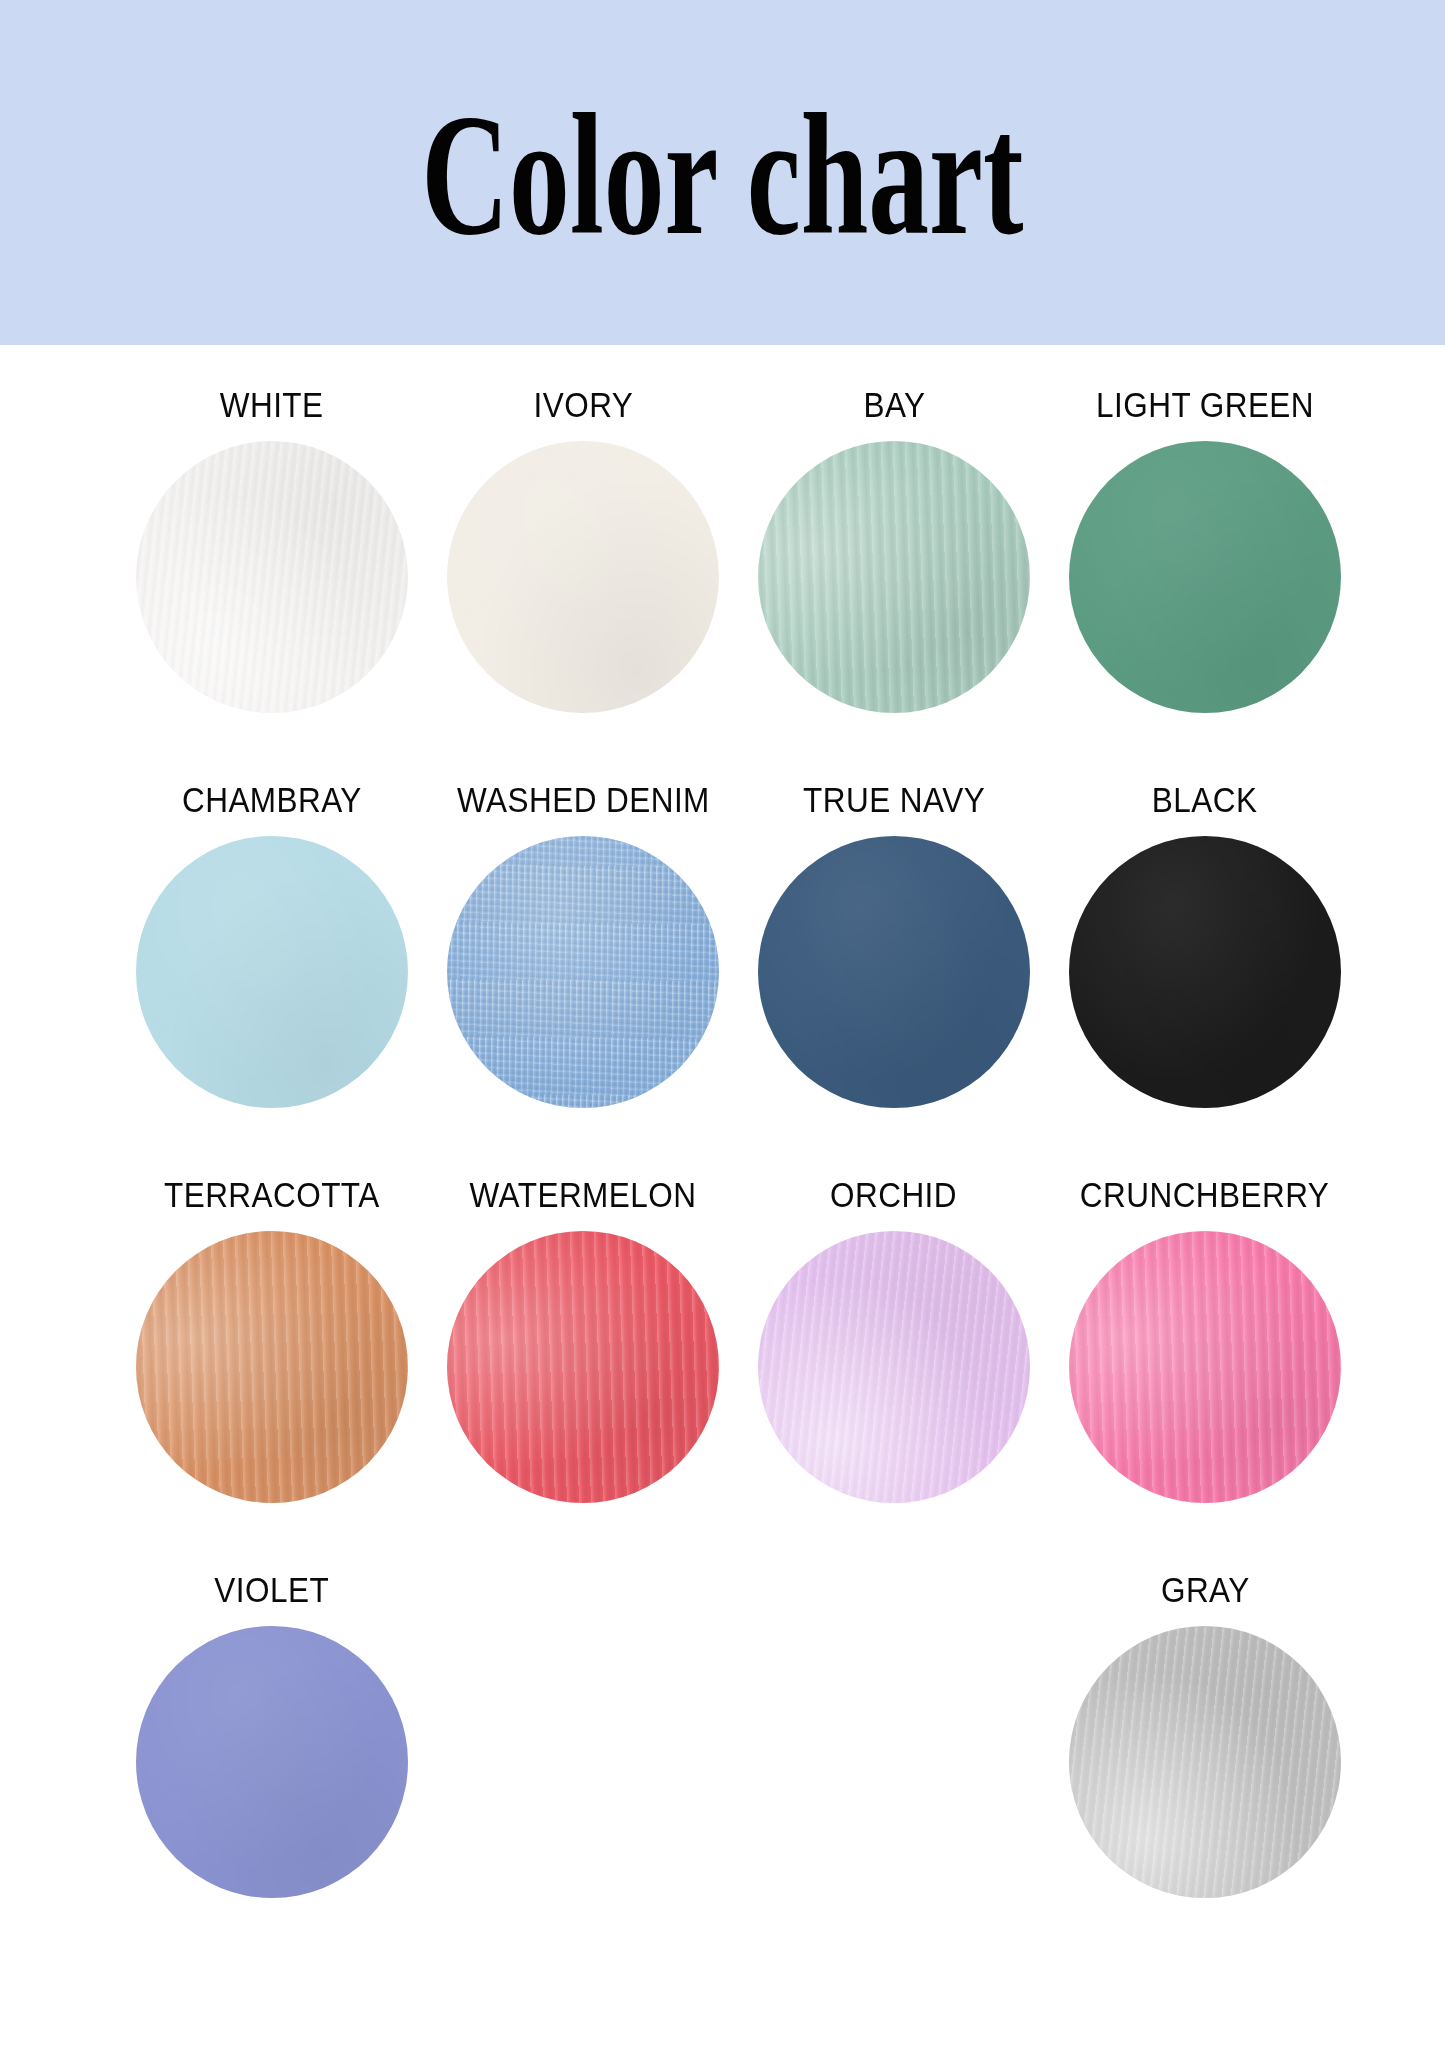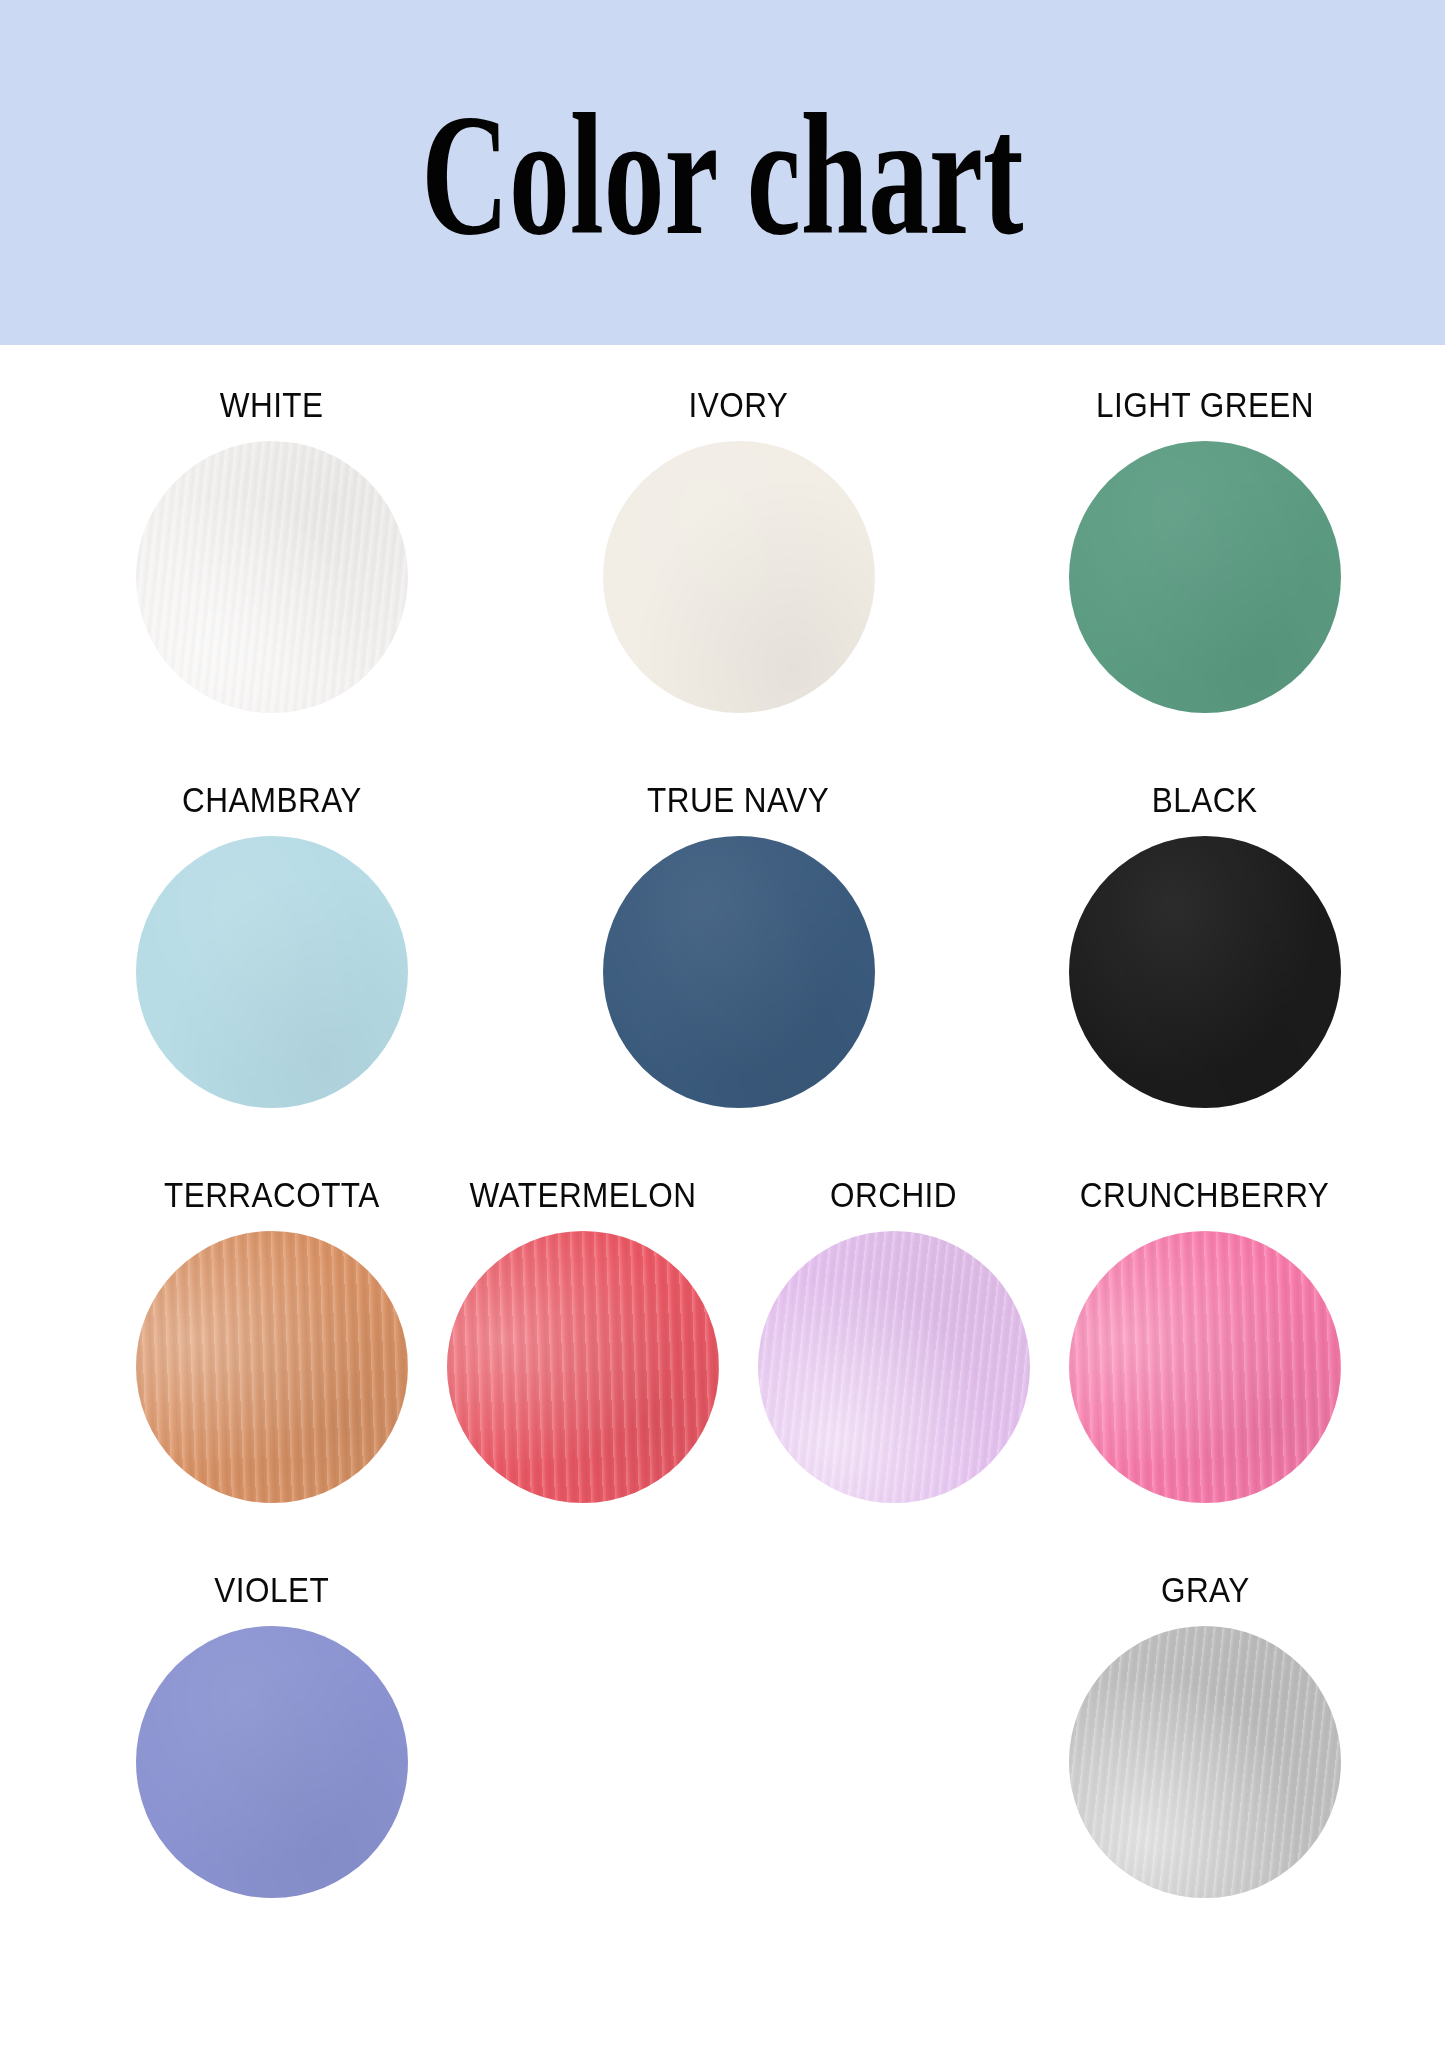--- a/index.html
+++ b/index.html
@@ -152,32 +152,44 @@
             <span class="tex tex-soft"></span>
           </div>
       </div>
       <div class="swatch">
         <div class="swatch-label" style="color: rgb(10, 10, 10);">IVORY</div>
         <div class="swatch-circle" style="background-color: rgb(242, 238, 230);">
             <span class="tex tex-flat"></span>
           </div>
       </div>
       <div class="swatch">
+        <div class="swatch-label" style="color: rgb(10, 10, 10);">BAY</div>
+        <div class="swatch-circle" style="background-color: rgb(173, 207, 193);">
+            <span class="tex tex-crinkle"></span>
+          </div>
+      </div>
+      <div class="swatch">
         <div class="swatch-label" style="color: rgb(10, 10, 10);">LIGHT GREEN</div>
         <div class="swatch-circle" style="background-color: rgb(92, 156, 131);">
             <span class="tex tex-flat"></span>
           </div>
       </div>
     </div>
 
     <div class="row">
       <div class="swatch">
         <div class="swatch-label" style="color: rgb(10, 10, 10);">CHAMBRAY</div>
         <div class="swatch-circle" style="background-color: rgb(183, 220, 230);">
             <span class="tex tex-flat"></span>
+          </div>
+      </div>
+      <div class="swatch">
+        <div class="swatch-label" style="color: rgb(10, 10, 10);">WASHED DENIM</div>
+        <div class="swatch-circle" style="background-color: rgb(140, 180, 224);">
+            <span class="tex tex-heather"></span>
           </div>
       </div>
       <div class="swatch">
         <div class="swatch-label" style="color: rgb(10, 10, 10);">TRUE NAVY</div>
         <div class="swatch-circle" style="background-color: rgb(59, 91, 125);">
             <span class="tex tex-flat"></span>
           </div>
       </div>
       <div class="swatch">
         <div class="swatch-label" style="color: rgb(10, 10, 10);">BLACK</div>

